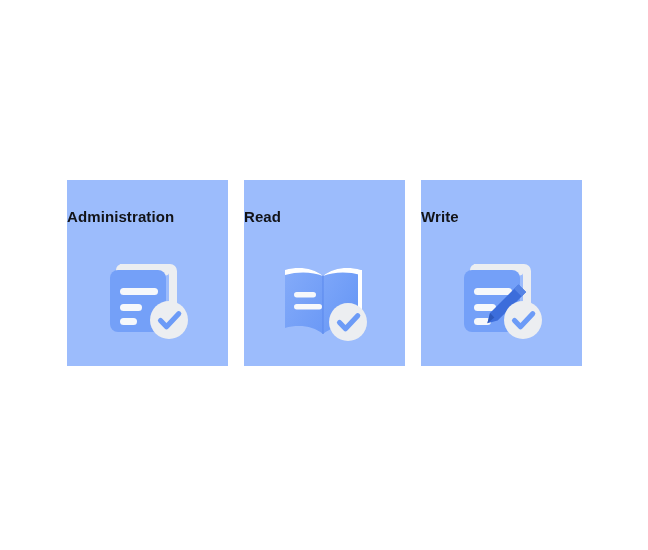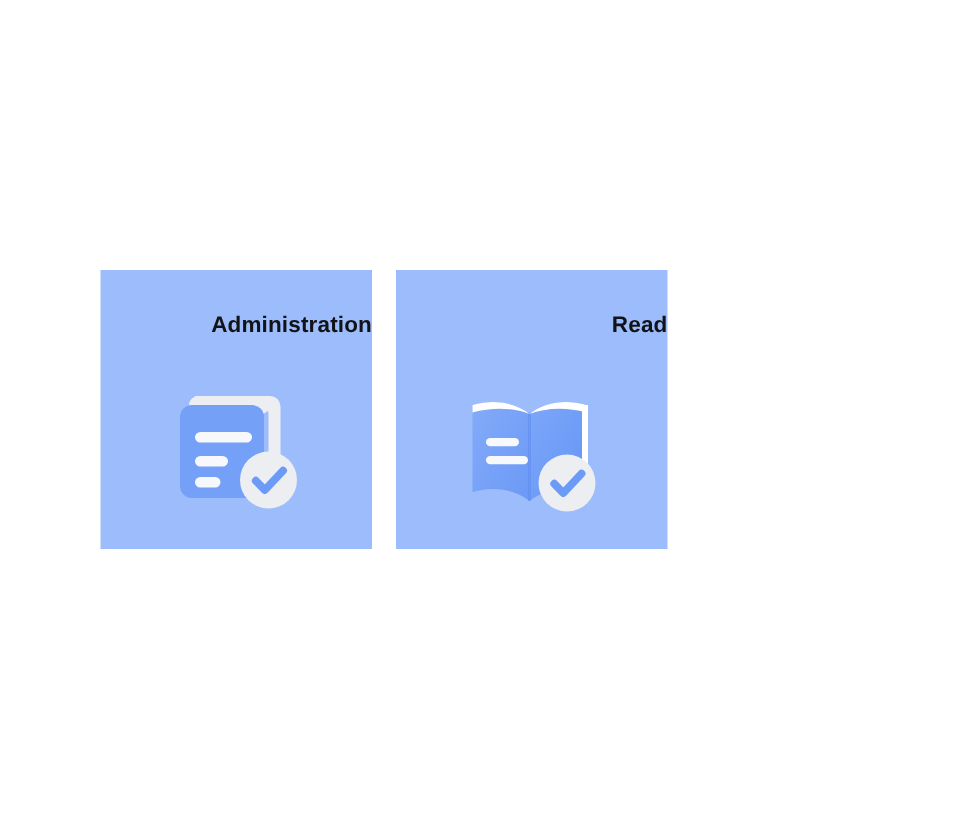--- a/index.html
+++ b/index.html
@@ -29,22 +29,21 @@
     gap: 16px;
   }
 
   .card {
     width: 161px;
     height: 186px;
     background: #9cbcfc;
     position: relative;
     display: flex;
     flex-direction: column;
-    align-items: flex-end;
-    padding-left: 20px;
+    align-items: flex-start;
   }
 
   .card-title {
     margin-top: 29px;
     font-size: 15px;
     font-weight: bold;
     color: #121317;
     letter-spacing: 0.1px;
     line-height: 1;
     text-align: center;
@@ -120,15 +119,40 @@
 
           <rect x="17" y="38" width="22" height="5.5" rx="2.75" fill="#f6f8fb"></rect>
           <rect x="17" y="50" width="28" height="5.5" rx="2.75" fill="#f6f8fb"></rect>
 
           <circle cx="71" cy="68" r="19" fill="#eceef1"></circle>
           <path d="M62.5 68.5 l6 6.2 l12.2 -13" fill="none" stroke="#6c9bf7" stroke-width="5.2" stroke-linecap="round" stroke-linejoin="round"></path>
         </svg>
       </div>
     </div>
 
+    <div class="card">
+      <div class="card-title">Write</div>
+      <div class="icon-wrap">
+        <svg width="92" height="88" viewBox="0 0 92 88" xmlns="http://www.w3.org/2000/svg">
+
+          <path d="M18 10 h50 a7 7 0 0 1 7 7 v52 h-8 V22 a6 6 0 0 0 -6 -6 H18 z" fill="#eceef1"></path>
+          <rect x="14" y="10" width="54" height="12" rx="6" fill="#eceef1"></rect>
+
+          <rect x="8" y="16" width="56" height="62" rx="8" fill="#74a0f8"></rect>
+
+          <rect x="18" y="34" width="38" height="7" rx="3.5" fill="#f6f8fb"></rect>
+          <rect x="18" y="50" width="22" height="7" rx="3.5" fill="#f6f8fb"></rect>
+          <rect x="18" y="64" width="17" height="7" rx="3.5" fill="#f6f8fb"></rect>
+
+          <g>
+            <path d="M62.5 30.5 l7.6 7.6 l-28.5 28.5 l-10.2 2.6 l2.6 -10.2 z" fill="#3c6ddb"></path>
+            <path d="M62.5 30.5 l7.6 7.6 l-4.4 4.4 l-7.6 -7.6 z" fill="#5684e5"></path>
+            <path d="M31.4 69.2 l2.6 -10.2 l4.4 4.4 z" fill="#2d58bb"></path>
+          </g>
+
+          <circle cx="67" cy="66" r="19" fill="#eceef1"></circle>
+          <path d="M58.5 66.5 l6 6.2 l12.2 -13" fill="none" stroke="#6c9bf7" stroke-width="5.2" stroke-linecap="round" stroke-linejoin="round"></path>
+        </svg>
+      </div>
+    </div>
 
   </div>
 </div>
 
 </body></html>

